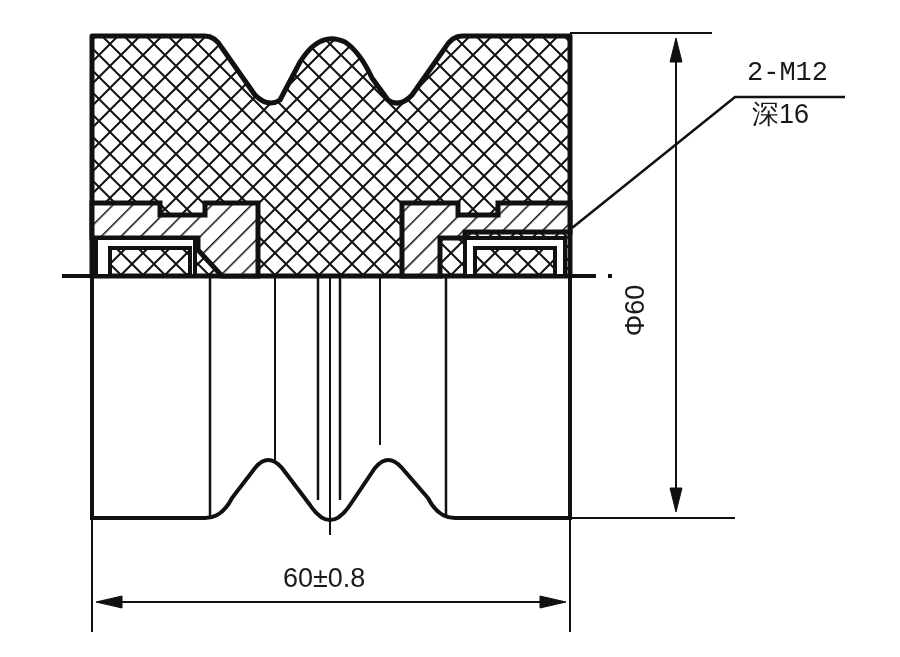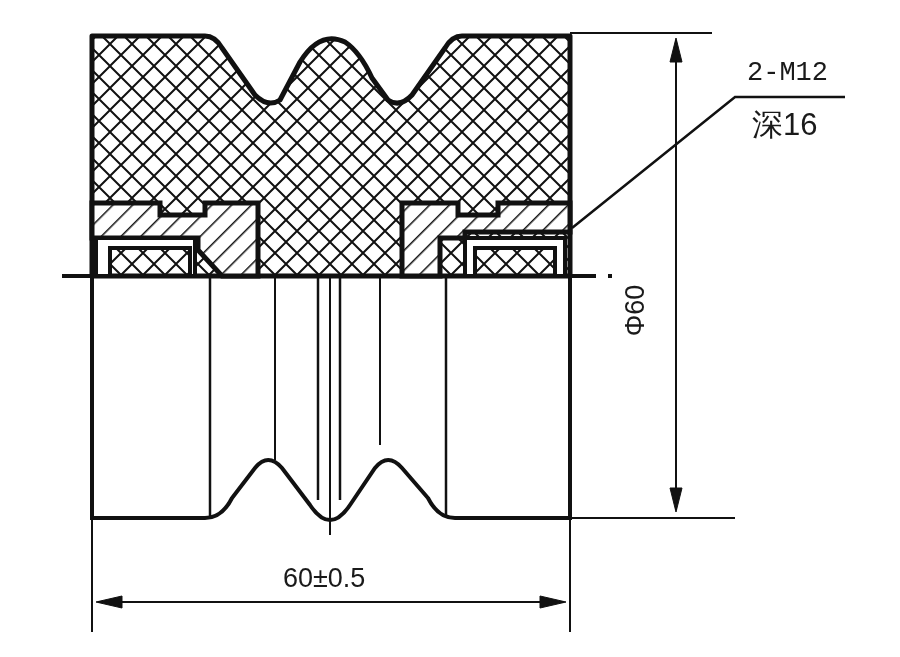--- a/index.html
+++ b/index.html
@@ -1,20 +1,20 @@
 <!DOCTYPE html>
 <html><head>
   <meta charset="utf-8">
   <style>
     html, body { margin:0; padding:0; background:#ffffff; }
     body { width:900px; height:657px; overflow:hidden; position:relative; font-family:"Liberation Sans", sans-serif; }
     #drawing { position:absolute; left:0; top:0; width:900px; height:657px; }
     .lbl { position:absolute; color:#1a1a1a; font-family:"Liberation Sans", sans-serif; white-space:nowrap; }
     .lbl-thread { left:747px; top:58px; font-size:27px;font-family:Liberation Mono, monospace; }
-    .lbl-depth  { left:752px; top:104px; font-size:31px; }
+    .lbl-depth  { left:752px; top:96px; font-size:27px; }
     .lbl-width  { left:283px; top:563px; font-size:27px; }
     .lbl-diam   { left:610px; top:295px; font-size:27px; transform:rotate(-90deg); transform-origin:center; }
   </style>
 </head>
 <body>
 
 <svg id="drawing" viewBox="0 0 900 657" xmlns="http://www.w3.org/2000/svg">
   <defs>
     <pattern id="xhatch" patternUnits="userSpaceOnUse" width="22" height="22">
       <path d="M0,0 L22,22 M22,0 L0,22" stroke="#111" stroke-width="2"></path>
@@ -75,13 +75,13 @@
   </g>
 
   <g stroke="#111" fill="none">
     <polyline points="572,228 735,97 845,97" stroke-width="2.5"></polyline>
   </g>
 </svg>
 
 <div class="lbl lbl-thread">2-M12</div>
 <div class="lbl lbl-depth">深16</div>
 <div class="lbl lbl-diam">Φ60</div>
-<div class="lbl lbl-width">60±0.5</div>
+<div class="lbl lbl-width">60±0.8</div>
 
 </body></html>

